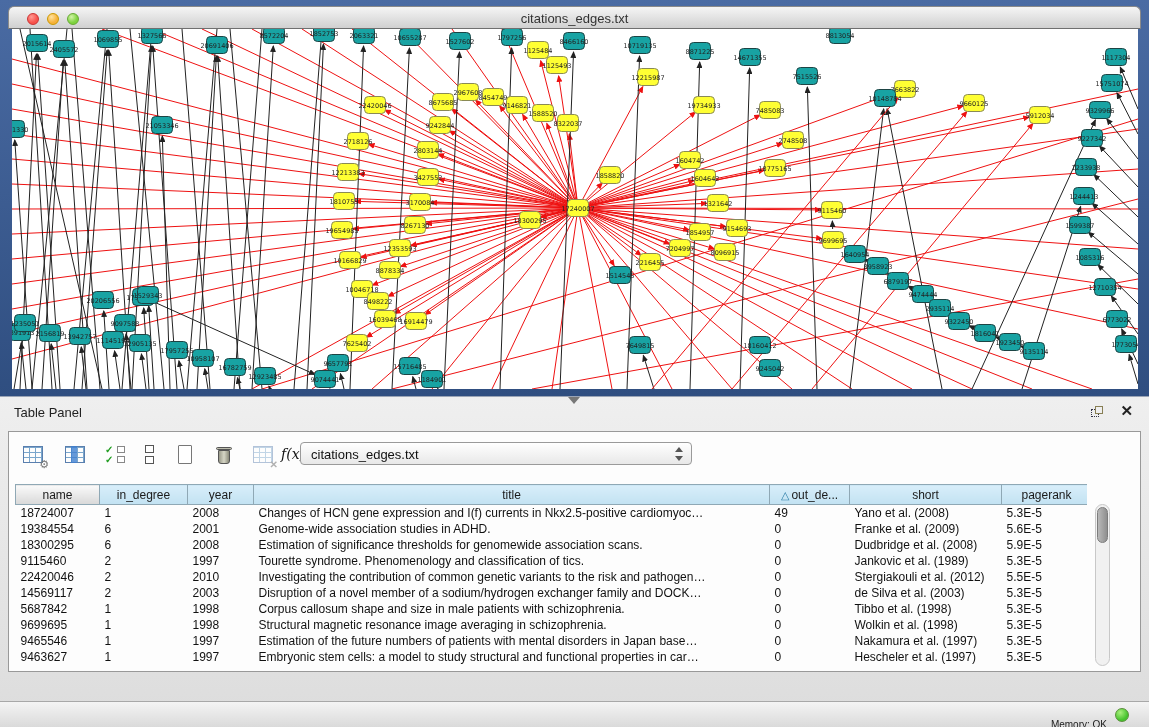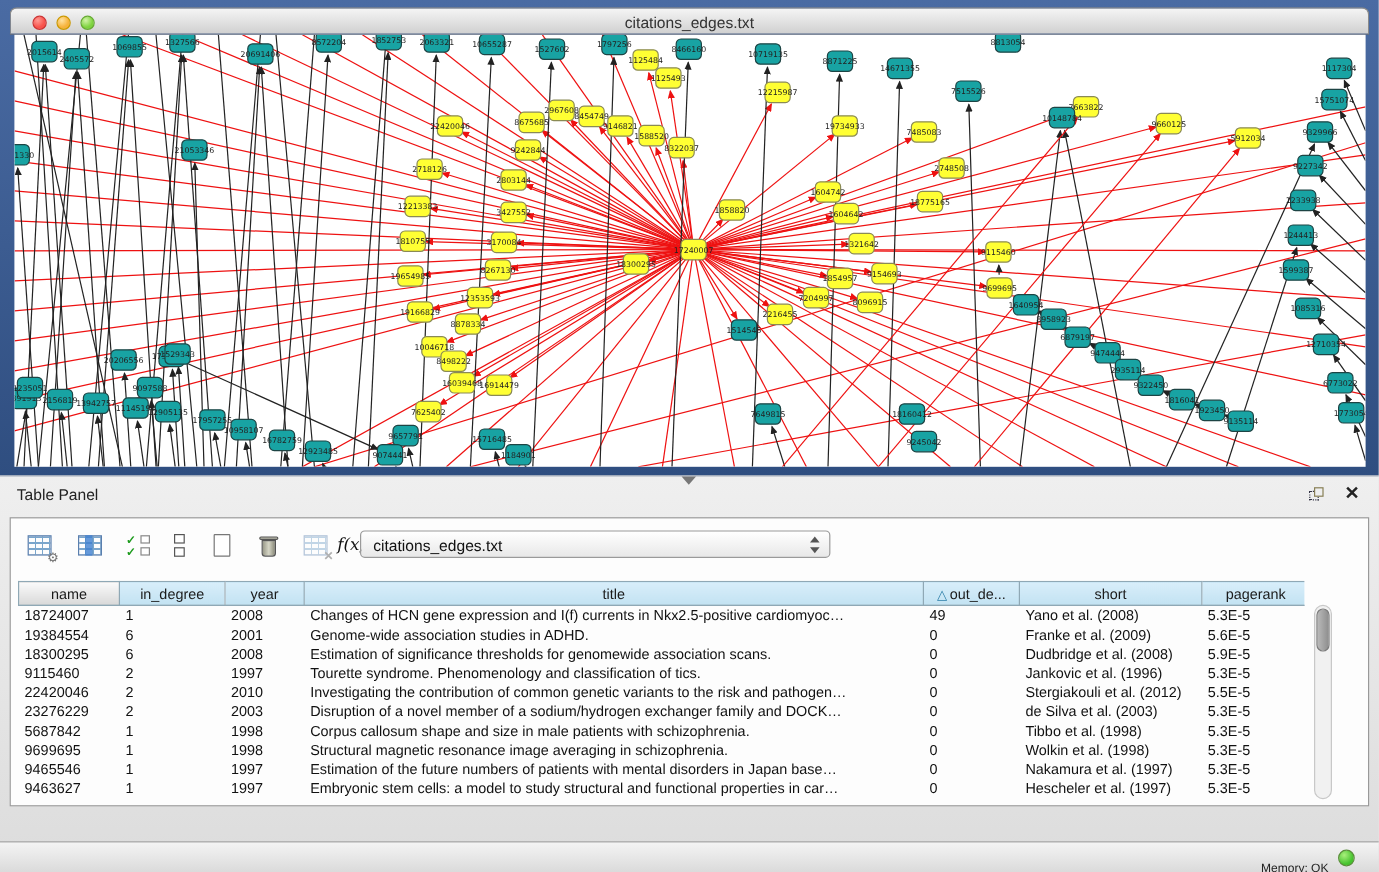--- a/index.html
+++ b/index.html
@@ -827,34 +827,34 @@
                 <td class="c4">0</td>
                 <td class="c5">Dudbridge et al. (2008)</td>
                 <td class="c6">5.9E-5</td>
               </tr>
               <tr>
                 <td class="c0">9115460</td>
                 <td class="c1">2</td>
                 <td class="c2">1997</td>
                 <td class="c3">Tourette syndrome. Phenomenology and classification of tics.</td>
                 <td class="c4">0</td>
-                <td class="c5">Jankovic et al. (1996)</td>
+                <td class="c5">Jankovic et al. (1989)</td>
                 <td class="c6">5.3E-5</td>
               </tr>
               <tr>
                 <td class="c0">22420046</td>
                 <td class="c1">2</td>
                 <td class="c2">2010</td>
                 <td class="c3">Investigating the contribution of common genetic variants to the risk and pathogen…</td>
                 <td class="c4">0</td>
                 <td class="c5">Stergiakouli et al. (2012)</td>
                 <td class="c6">5.5E-5</td>
               </tr>
               <tr>
-                <td class="c0">23276229</td>
+                <td class="c0">14569117</td>
                 <td class="c1">2</td>
                 <td class="c2">2003</td>
                 <td class="c3">Disruption of a novel member of a sodium/hydrogen exchanger family and DOCK…</td>
                 <td class="c4">0</td>
                 <td class="c5">de Silva et al. (2003)</td>
                 <td class="c6">5.3E-5</td>
               </tr>
               <tr>
                 <td class="c0">5687842</td>
                 <td class="c1">1</td>

